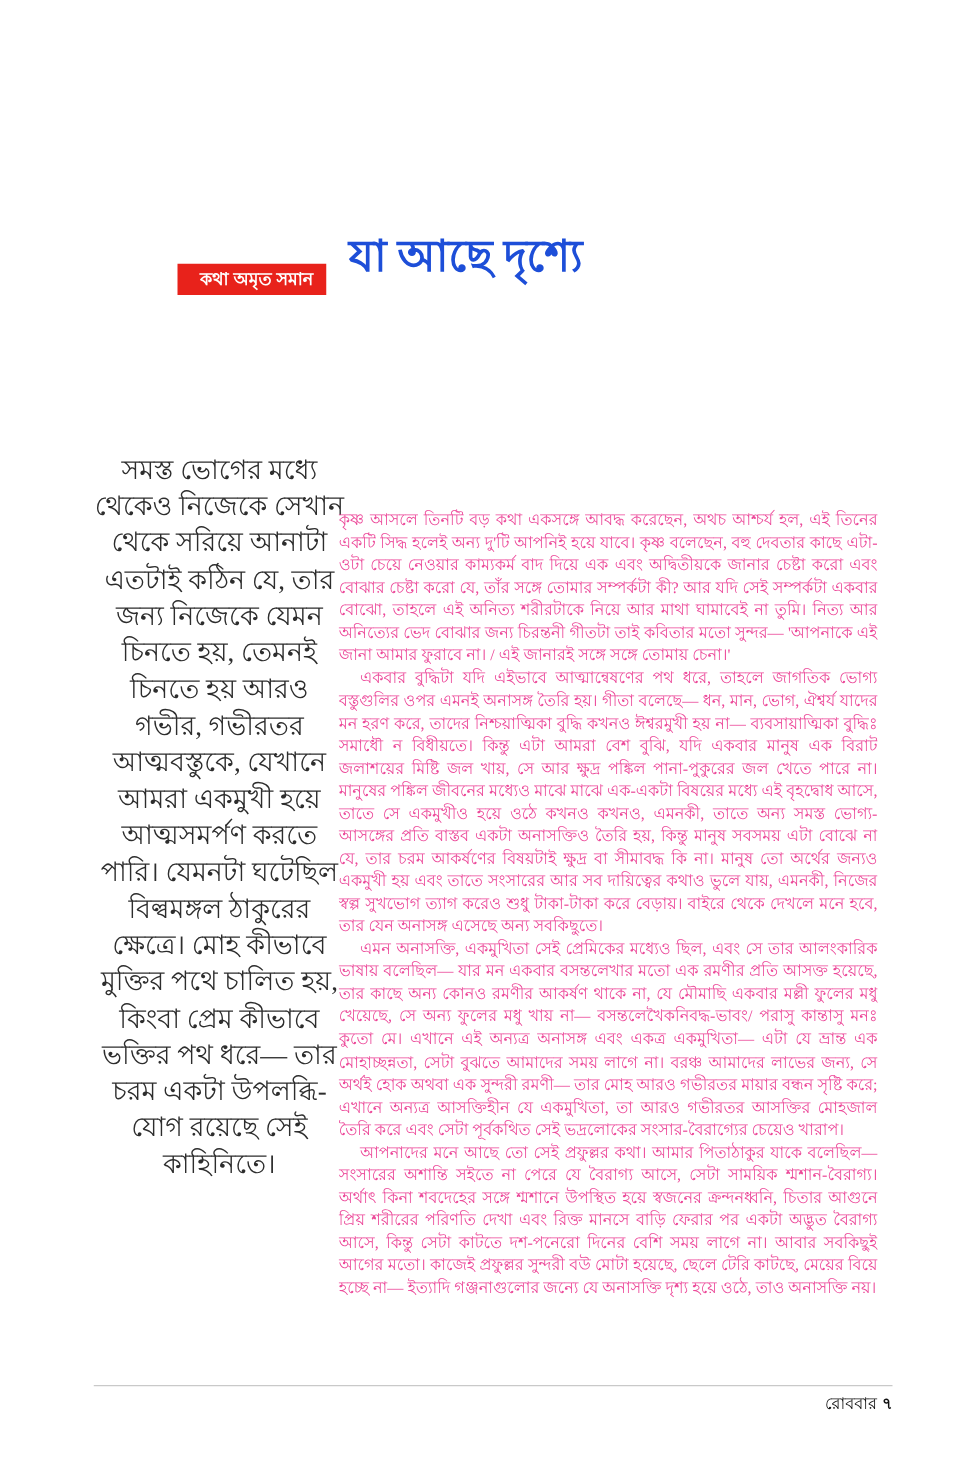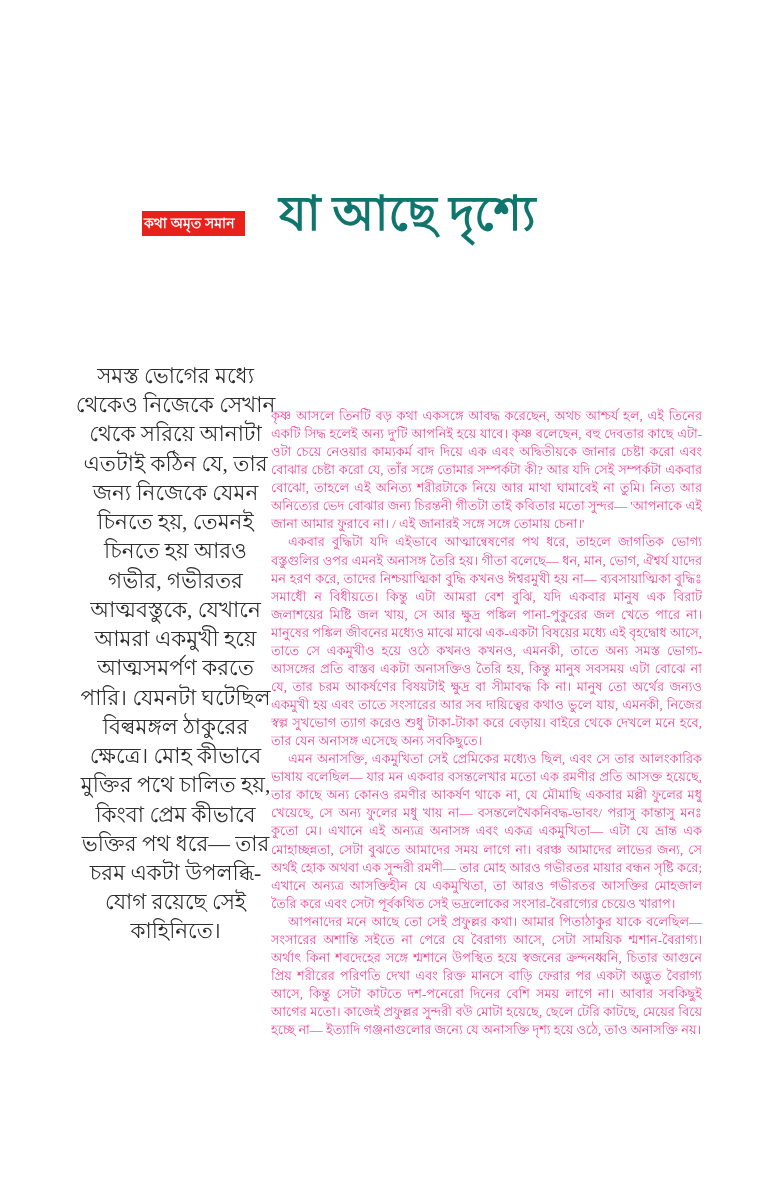--- a/index.html
+++ b/index.html
@@ -16,31 +16,31 @@
   .kicker {
     position: absolute;
     left: 142px;
     top: 211px;
     background: #e8221b;
     color: #ffffff;
     font-family: "Liberation Sans", sans-serif;
     font-weight: bold;
     font-size: 14px;
     line-height: 1;
-    padding: 5px 10px 6px 2px;
+    padding: 5px 10px 6px 18px;
     white-space: nowrap;
   }
   .headline {
     position: absolute;
     left: 279px;
     top: 184px;
     width: 440px;
-    color: #0f766e;
+    color: #1d4ed8;
     font-weight: 800;
-    font-size: 48px;
+    font-size: 35px;
     line-height: 1.26;
     letter-spacing: 0;
   }
   .author {
     position: absolute;
     left: 283px;
     top: 356px;
     color: #111111;
     font-weight: bold;
     font-size: 16px;
@@ -98,14 +98,17 @@
 
   <div class="pullquote">সমস্ত ভোগের মধ্যে থেকেও নিজেকে সেখান থেকে সরিয়ে আনাটা এতটাই কঠিন যে, তার জন্য নিজেকে যেমন চিনতে হয়, তেমনই চিনতে হয় আরও গভীর, গভীরতর আত্মবস্তুকে, যেখানে আমরা একমুখী হয়ে আত্মসমর্পণ করতে পারি। যেমনটা ঘটেছিল বিল্বমঙ্গল ঠাকুরের ক্ষেত্রে। মোহ কীভাবে মুক্তির পথে চালিত হয়, কিংবা প্রেম কীভাবে ভক্তির পথ ধরে— তার চরম একটা উপলব্ধি-যোগ রয়েছে সেই কাহিনিতে।</div>
 
   <div class="body-col">
     <p>কৃষ্ণ আসলে তিনটি বড় কথা একসঙ্গে আবদ্ধ করেছেন, অথচ আশ্চর্য হল, এই তিনের একটি সিদ্ধ হলেই অন্য দু'টি আপনিই হয়ে যাবে। কৃষ্ণ বলেছেন, বহু দেবতার কাছে এটা-ওটা চেয়ে নেওয়ার কাম্যকর্ম বাদ দিয়ে এক এবং অদ্বিতীয়কে জানার চেষ্টা করো এবং বোঝার চেষ্টা করো যে, তাঁর সঙ্গে তোমার সম্পর্কটা কী? আর যদি সেই সম্পর্কটা একবার বোঝো, তাহলে এই অনিত্য শরীরটাকে নিয়ে আর মাথা ঘামাবেই না তুমি। নিত্য আর অনিত্যের ভেদ বোঝার জন্য চিরন্তনী গীতটা তাই কবিতার মতো সুন্দর— 'আপনাকে এই জানা আমার ফুরাবে না। / এই জানারই সঙ্গে সঙ্গে তোমায় চেনা।'</p>
     <p>একবার বুদ্ধিটা যদি এইভাবে আত্মান্বেষণের পথ ধরে, তাহলে জাগতিক ভোগ্য বস্তুগুলির ওপর এমনই অনাসঙ্গ তৈরি হয়। গীতা বলেছে— ধন, মান, ভোগ, ঐশ্বর্য যাদের মন হরণ করে, তাদের নিশ্চয়াত্মিকা বুদ্ধি কখনও ঈশ্বরমুখী হয় না— ব্যবসায়াত্মিকা বুদ্ধিঃ সমাধৌ ন বিধীয়তে। কিন্তু এটা আমরা বেশ বুঝি, যদি একবার মানুষ এক বিরাট জলাশয়ের মিষ্টি জল খায়, সে আর ক্ষুদ্র পঙ্কিল পানা-পুকুরের জল খেতে পারে না। মানুষের পঙ্কিল জীবনের মধ্যেও মাঝে মাঝে এক-একটা বিষয়ের মধ্যে এই বৃহদ্বোধ আসে, তাতে সে একমুখীও হয়ে ওঠে কখনও কখনও, এমনকী, তাতে অন্য সমস্ত ভোগ্য-আসঙ্গের প্রতি বাস্তব একটা অনাসক্তিও তৈরি হয়, কিন্তু মানুষ সবসময় এটা বোঝে না যে, তার চরম আকর্ষণের বিষয়টাই ক্ষুদ্র বা সীমাবদ্ধ কি না। মানুষ তো অর্থের জন্যও একমুখী হয় এবং তাতে সংসারের আর সব দায়িত্বের কথাও ভুলে যায়, এমনকী, নিজের স্বল্প সুখভোগ ত্যাগ করেও শুধু টাকা-টাকা করে বেড়ায়। বাইরে থেকে দেখলে মনে হবে, তার যেন অনাসঙ্গ এসেছে অন্য সবকিছুতে।</p>
     <p>এমন অনাসক্তি, একমুখিতা সেই প্রেমিকের মধ্যেও ছিল, এবং সে তার আলংকারিক ভাষায় বলেছিল— যার মন একবার বসন্তলেখার মতো এক রমণীর প্রতি আসক্ত হয়েছে, তার কাছে অন্য কোনও রমণীর আকর্ষণ থাকে না, যে মৌমাছি একবার মল্লী ফুলের মধু খেয়েছে, সে অন্য ফুলের মধু খায় না— বসন্তলেখৈকনিবদ্ধ-ভাবং/ পরাসু কান্তাসু মনঃ কুতো মে। এখানে এই অন্যত্র অনাসঙ্গ এবং একত্র একমুখিতা— এটা যে ভ্রান্ত এক মোহাচ্ছন্নতা, সেটা বুঝতে আমাদের সময় লাগে না। বরঞ্চ আমাদের লাভের জন্য, সে অর্থই হোক অথবা এক সুন্দরী রমণী— তার মোহ আরও গভীরতর মায়ার বন্ধন সৃষ্টি করে; এখানে অন্যত্র আসক্তিহীন যে একমুখিতা, তা আরও গভীরতর আসক্তির মোহজাল তৈরি করে এবং সেটা পূর্বকথিত সেই ভদ্রলোকের সংসার-বৈরাগ্যের চেয়েও খারাপ।</p>
     <p>আপনাদের মনে আছে তো সেই প্রফুল্লর কথা। আমার পিতাঠাকুর যাকে বলেছিল— সংসারের অশান্তি সইতে না পেরে যে বৈরাগ্য আসে, সেটা সাময়িক শ্মশান-বৈরাগ্য। অর্থাৎ কিনা শবদেহের সঙ্গে শ্মশানে উপস্থিত হয়ে স্বজনের ক্রন্দনধ্বনি, চিতার আগুনে প্রিয় শরীরের পরিণতি দেখা এবং রিক্ত মানসে বাড়ি ফেরার পর একটা অদ্ভুত বৈরাগ্য আসে, কিন্তু সেটা কাটতে দশ-পনেরো দিনের বেশি সময় লাগে না। আবার সবকিছুই আগের মতো। কাজেই প্রফুল্লর সুন্দরী বউ মোটা হয়েছে, ছেলে টেরি কাটছে, মেয়ের বিয়ে হচ্ছে না— ইত্যাদি গঞ্জনাগুলোর জন্যে যে অনাসক্তি দৃশ্য হয়ে ওঠে, তাও অনাসক্তি নয়।</p>
   </div>
 
+  <div class="footer">
+    <span>রোববার</span><span class="pageno">৭</span>
+  </div>
 
 </div>
 
 </body></html>

